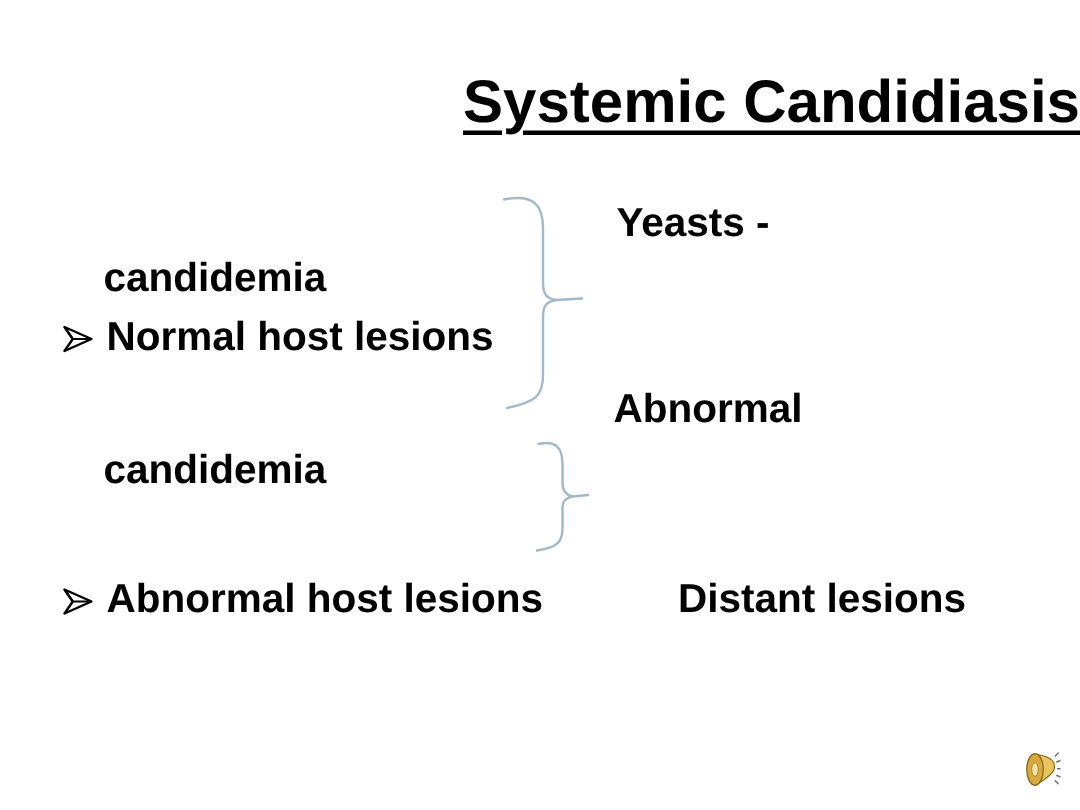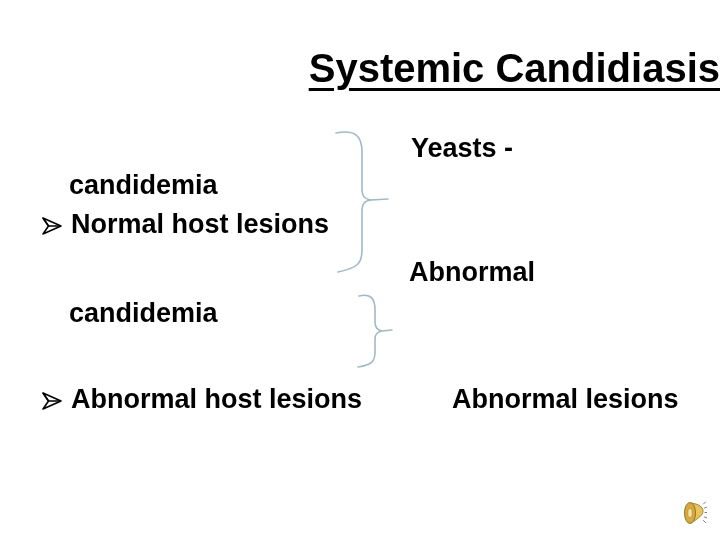--- a/index.html
+++ b/index.html
@@ -54,21 +54,21 @@
       <path d="M 371 200 L 388 199"></path>
     </g>
     <g stroke="#a2b9c8" stroke-width="1.6" fill="none" stroke-linecap="round">
       <path d="M 359 296 C 372 293, 375 300, 375 310 L 375 322 C 375 327, 377 330, 382 331 C 377 332, 375 334, 375 339 L 375 352 C 375 361, 372 365, 358 367"></path>
       <path d="M 382 331 L 392 330"></path>
     </g>
   </svg>
 
   <div class="txt" style="left:411px;top:133px;">Yeasts -</div>
   <div class="txt" style="left:409px;top:257px;">Abnormal</div>
-  <div class="txt" style="left:452px;top:384px;">Abnormal lesions</div>
+  <div class="txt" style="left:452px;top:384px;">Distant lesions</div>
 
   <div class="txt" style="left:69px;top:170px;">candidemia</div>
   <div class="txt" style="left:69px;top:298px;">candidemia</div>
 
   <svg class="bullet" style="left:41px;top:215px;" viewBox="0 0 22 22" xmlns="http://www.w3.org/2000/svg">
     <path d="M2 3 L20 11 L2 19 L7.5 11 Z" fill="#ffffff" stroke="#000000" stroke-width="1.6" stroke-linejoin="round"></path>
     <path d="M2 3 L7.5 11 L20 11" fill="none" stroke="#000000" stroke-width="1.4" stroke-linejoin="round"></path>
   </svg>
   <div class="txt" style="left:71px;top:209px;">Normal host lesions</div>
 

